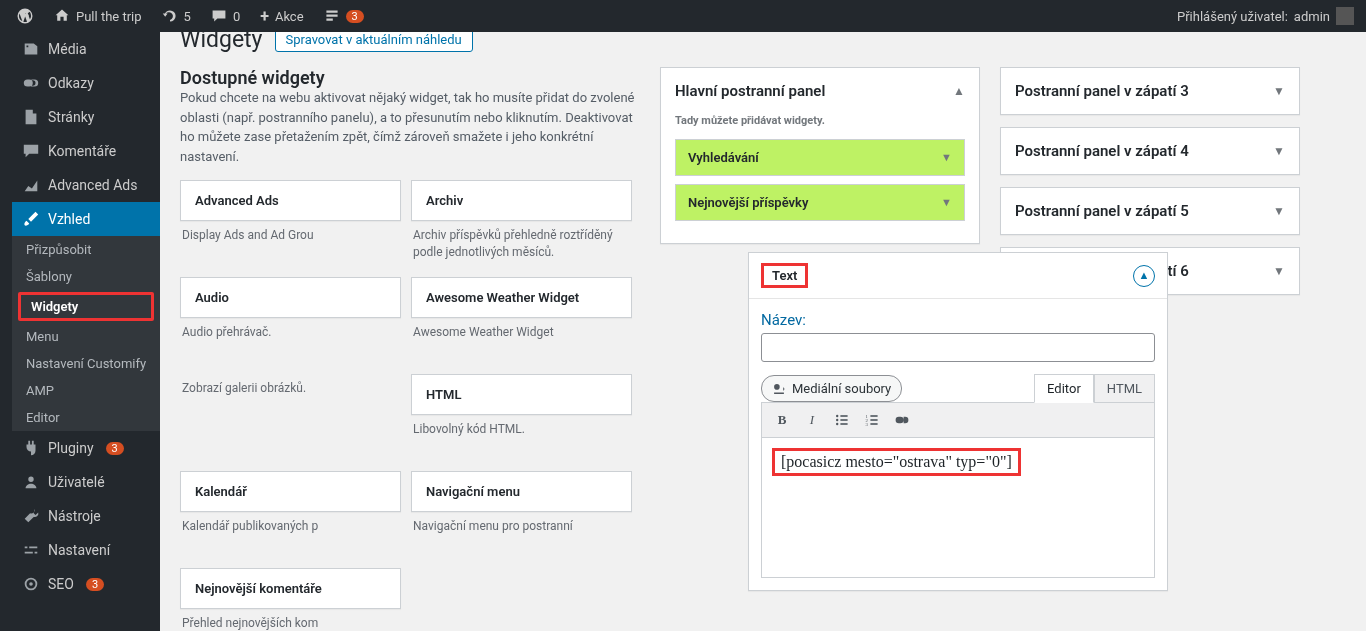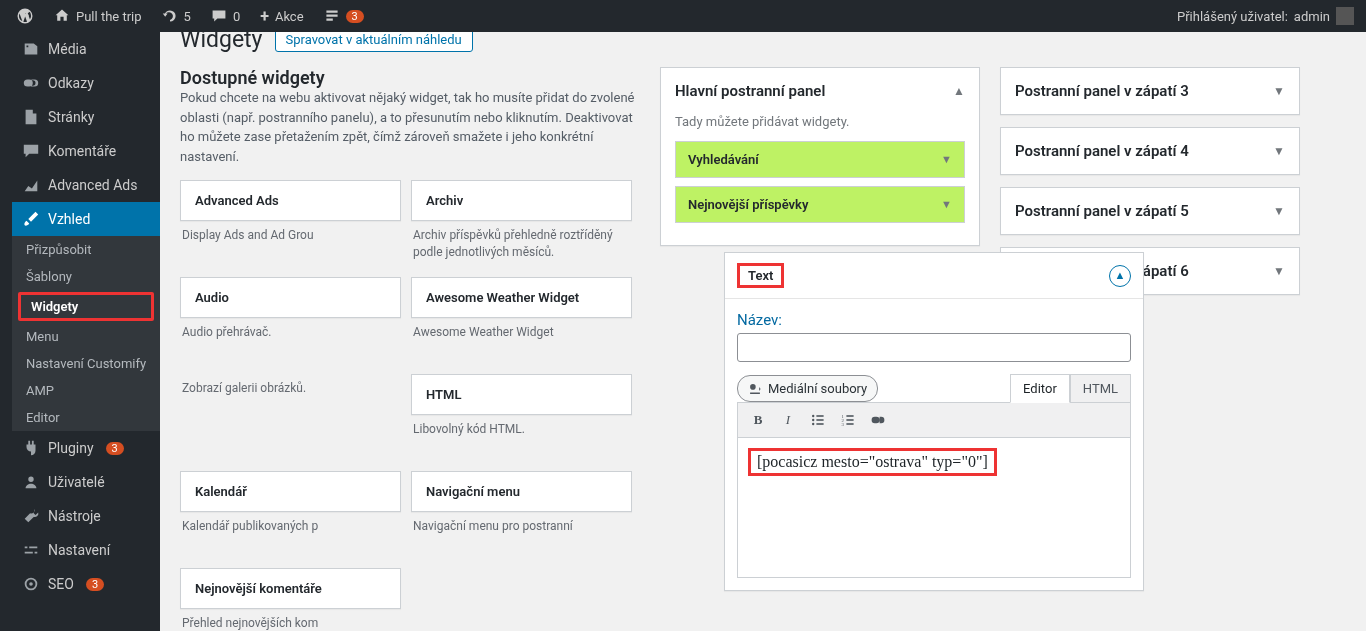--- a/index.html
+++ b/index.html
@@ -42,26 +42,26 @@
 
 .widget-grid { display: flex; flex-wrap: wrap; gap: 10px; margin-top: 14px; }
 .widget-cell { width: 221px; }
 .widget-box { background: #fff; border: 1px solid #ccd0d4; padding: 12px 14px; font-weight: 600; color: #23282d; box-shadow: 0 1px 1px rgba(0,0,0,.04); cursor: move; }
 .widget-desc { color: #646970; font-size: 12px; padding: 6px 2px 2px 2px; line-height: 1.4; min-height: 46px; }
 
 .area-panel { background: #fff; border: 1px solid #ccd0d4; box-shadow: 0 1px 1px rgba(0,0,0,.04); margin-bottom: 12px; }
 .area-head { display: flex; align-items: center; justify-content: space-between; padding: 14px 14px; cursor: pointer; }
 .area-head .t { font-size: 15px; font-weight: 600; color: #23282d; }
 .area-head .arr { color: #72777c; font-size: 12px; }
-.area-desc { color: #72777c; font-size: 13px; padding: 0 14px 12px 14px; }
+.area-desc { color: #72777c; font-size: 11px; padding: 0 14px 12px 14px; font-weight: bold; }
 .area-body { padding: 0 14px 14px 14px; }
 .area-widget { background: #bef264; border: 1px solid #ccd0d4; padding: 10px 12px; display: flex; align-items: center; justify-content: space-between; margin-bottom: 8px; cursor: pointer; font-weight:600; color:#23282d; }
 .area-widget .arr { color: #72777c; font-size: 11px; }
 
-.widget-editor { background: #fff; border: 1px solid #ccd0d4; box-shadow: 0 1px 1px rgba(0,0,0,.04); position: absolute; left: 564px; top: 220px; width: 420px; z-index: 10; }
+.widget-editor { background: #fff; border: 1px solid #ccd0d4; box-shadow: 0 1px 1px rgba(0,0,0,.04); position: absolute; left: 588px; top: 220px; width: 420px; z-index: 10; }
 .widget-editor-head { display: flex; align-items: center; justify-content: space-between; padding: 10px 12px; border-bottom: 1px solid #e5e5e5; }
 .widget-editor-head .tbox { border: 3px solid #e33; padding: 2px 8px; font-weight: 600; color: #23282d; }
 .widget-editor-head .collapse-circle { width: 22px; height: 22px; border: 1px solid #0073aa; border-radius: 50%; display: flex; align-items: center; justify-content: center; color: #0073aa; font-size: 11px; cursor: pointer; }
 .widget-editor-body { padding: 12px; }
 .widget-editor-body label { color: #0369a1; font-size: 15px; }
 .widget-editor-body input[type=text] { width: 100%; padding: 6px 8px; border: 1px solid #8c8f94; border-radius: 3px; margin-top: 4px; margin-bottom: 12px; }
 .toolbar-row { display: flex; align-items: center; justify-content: space-between; margin-bottom: 0; }
 .media-btn { background: #f6f7f7; border: 1px solid #8c8f94; padding: 5px 10px; border-radius: 13px; display: flex; align-items: center; gap: 6px; cursor: pointer; font-size: 13px; color: #2c3338;}
 .tabs { display: flex; }
 .tabs .tab { padding: 6px 12px; border: 1px solid #ccd0d4; background: #f0f0f1; cursor: pointer; font-size: 13px; color: #50575e;}

